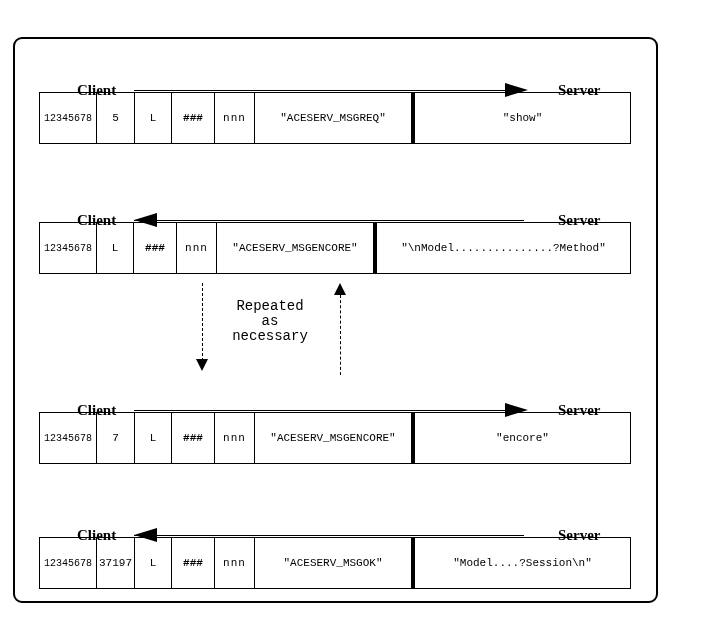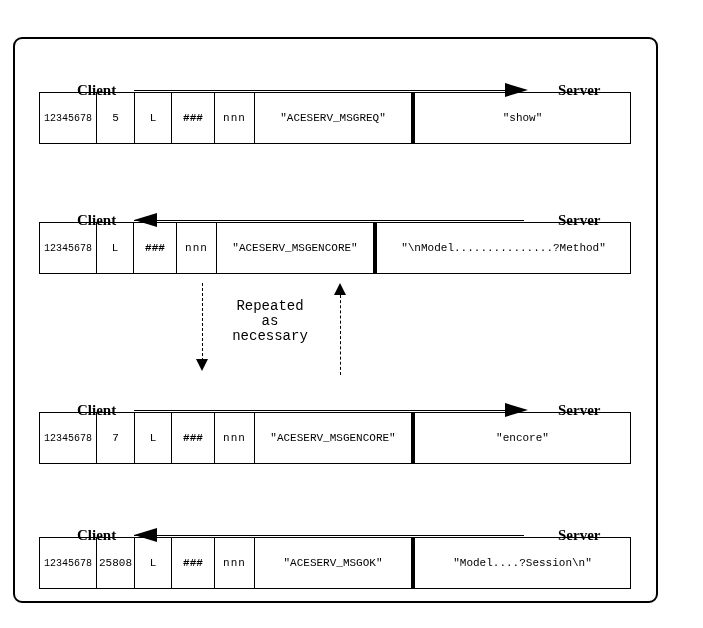--- a/index.html
+++ b/index.html
@@ -230,19 +230,19 @@
 
 <div class="arrow-row" style="top:502px;">
   <span class="endpoint-label client">Client</span>
   <span class="arrow-line"></span>
   <span class="arrow-head left"></span>
   <span class="endpoint-label server">Server</span>
 </div>
 
 <div class="packet" style="top:537px;">
   <div class="cell c0">12345678</div>
-  <div class="cell c1">25808</div>
+  <div class="cell c1">37197</div>
   <div class="cell c2">L</div>
   <div class="cell c3">###</div>
   <div class="cell c4">nnn</div>
   <div class="cell c5">"ACESERV_MSGOK"</div>
   <div class="cell c6">"Model....?Session\n"</div>
 </div>
 
 </body></html>

